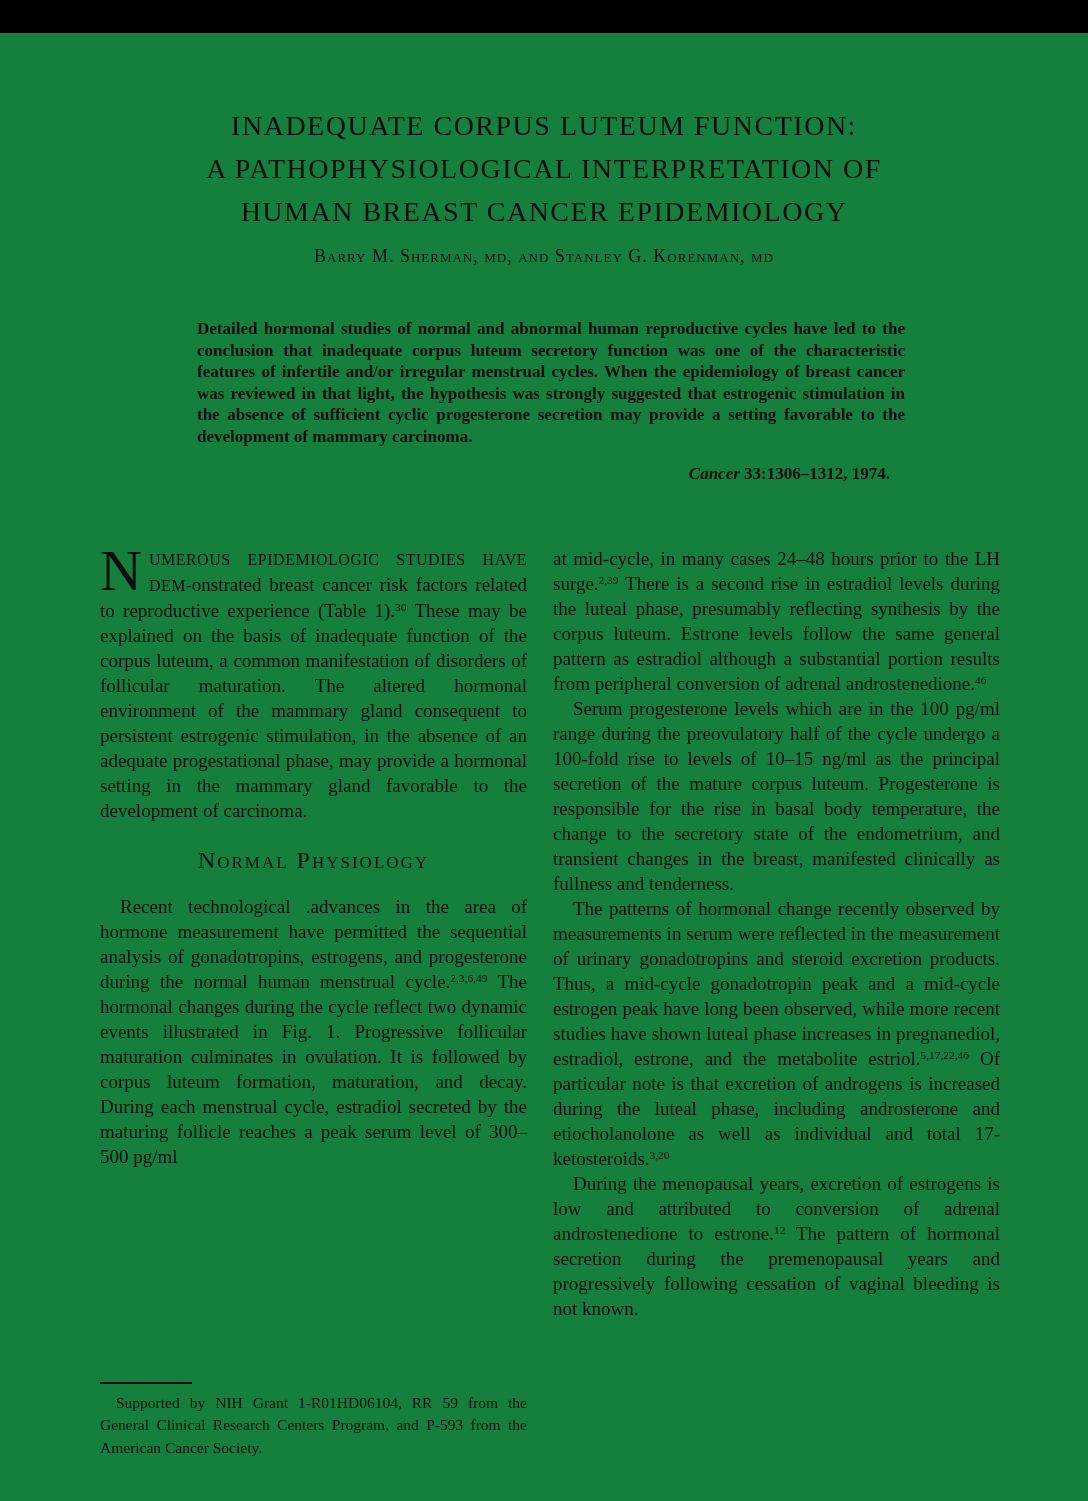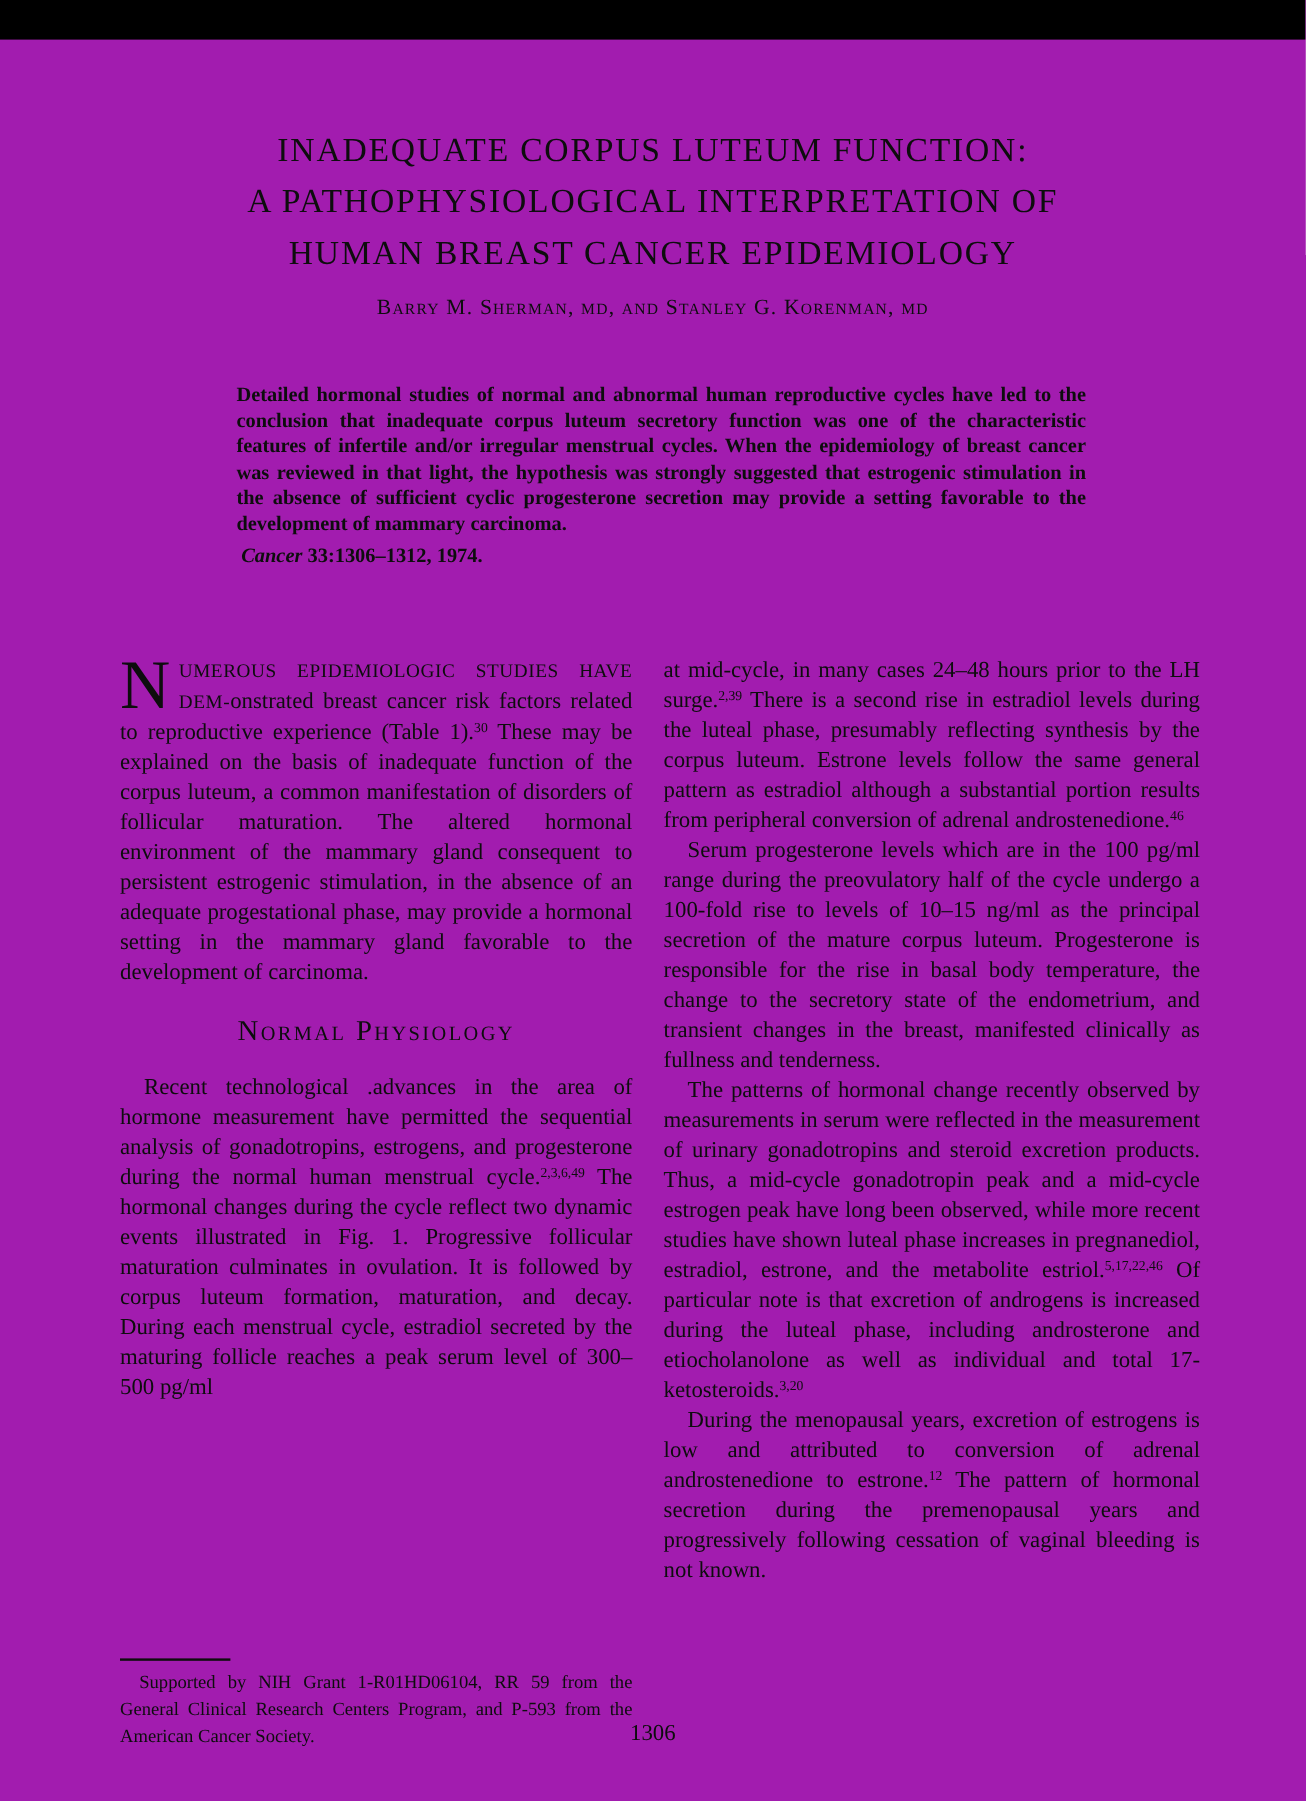--- a/index.html
+++ b/index.html
@@ -2,21 +2,21 @@
 <html><head>
 <meta charset="utf-8">
 <style>
   html, body { margin: 0; padding: 0; }
   body { background: #ffffff; }
 
   .page {
     position: relative;
     width: 1088px;
     height: 1501px;
-    background: #a21caf;
+    background: #15803d;
     color: #0d0d0d;
     font-family: "Liberation Serif", "DejaVu Serif", serif;
     overflow: hidden;
   }
 
   .top-bar {
     position: absolute;
     top: 0; left: 0;
     width: 100%;
     height: 33px;
@@ -51,24 +51,24 @@
     width: 708px;
     font-weight: bold;
   }
   .abstract-text {
     margin: 0;
     font-size: 17px;
     line-height: 21.6px;
     text-align: justify;
   }
   .abstract-citation {
-    margin: 4px;
+    margin: 15px;
     font-size: 17px;
     line-height: 21.6px;
-    text-align: left;
+    text-align: right;
   }
 
   .columns {
     position: absolute;
     top: 546px;
     left: 100px;
     width: 900px;
     display: flex;
     gap: 26px;
   }
@@ -159,15 +159,14 @@
 
     <div class="col-right">
       <p class="para">at mid-cycle, in many cases 24–48 hours prior to the LH surge.<span class="sup">2,39</span> There is a second rise in estradiol levels during the luteal phase, presumably reflecting synthesis by the corpus luteum. Estrone levels follow the same general pattern as estradiol although a substantial portion results from peripheral conversion of adrenal androstenedione.<span class="sup">46</span></p>
       <p class="para indent">Serum progesterone levels which are in the 100 pg/ml range during the preovulatory half of the cycle undergo a 100-fold rise to levels of 10–15 ng/ml as the principal secretion of the mature corpus luteum. Progesterone is responsible for the rise in basal body temperature, the change to the secretory state of the endometrium, and transient changes in the breast, manifested clinically as fullness and tenderness.</p>
       <p class="para indent">The patterns of hormonal change recently observed by measurements in serum were reflected in the measurement of urinary gonadotropins and steroid excretion products. Thus, a mid-cycle gonadotropin peak and a mid-cycle estrogen peak have long been observed, while more recent studies have shown luteal phase increases in pregnanediol, estradiol, estrone, and the metabolite estriol.<span class="sup">5,17,22,46</span> Of particular note is that excretion of androgens is increased during the luteal phase, including androsterone and etiocholanolone as well as individual and total 17-ketosteroids.<span class="sup">3,20</span></p>
       <p class="para indent">During the menopausal years, excretion of estrogens is low and attributed to conversion of adrenal androstenedione to estrone.<span class="sup">12</span> The pattern of hormonal secretion during the premenopausal years and progressively following cessation of vaginal bleeding is not known.</p>
     </div>
 
   </main>
 
-  <footer class="page-number">1306</footer>
 
 </div>
 
 </body></html>

